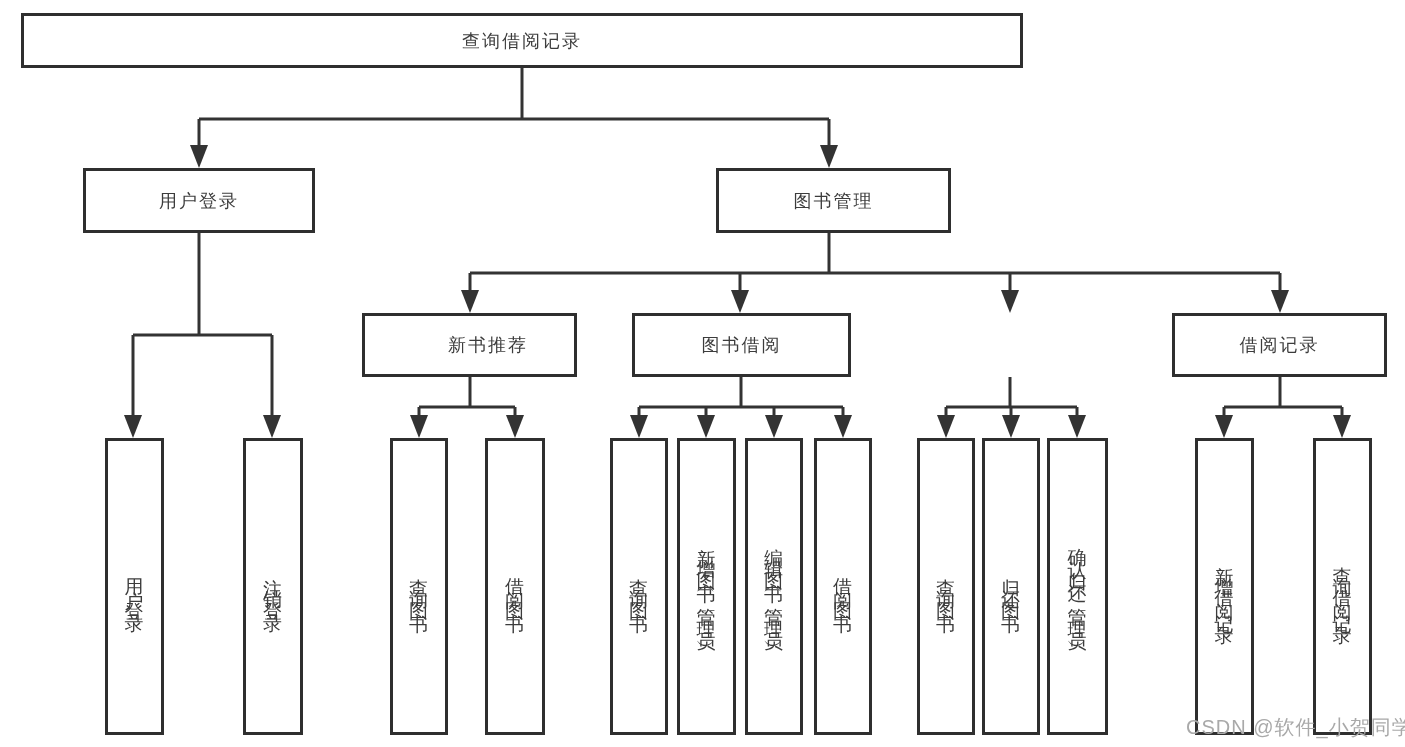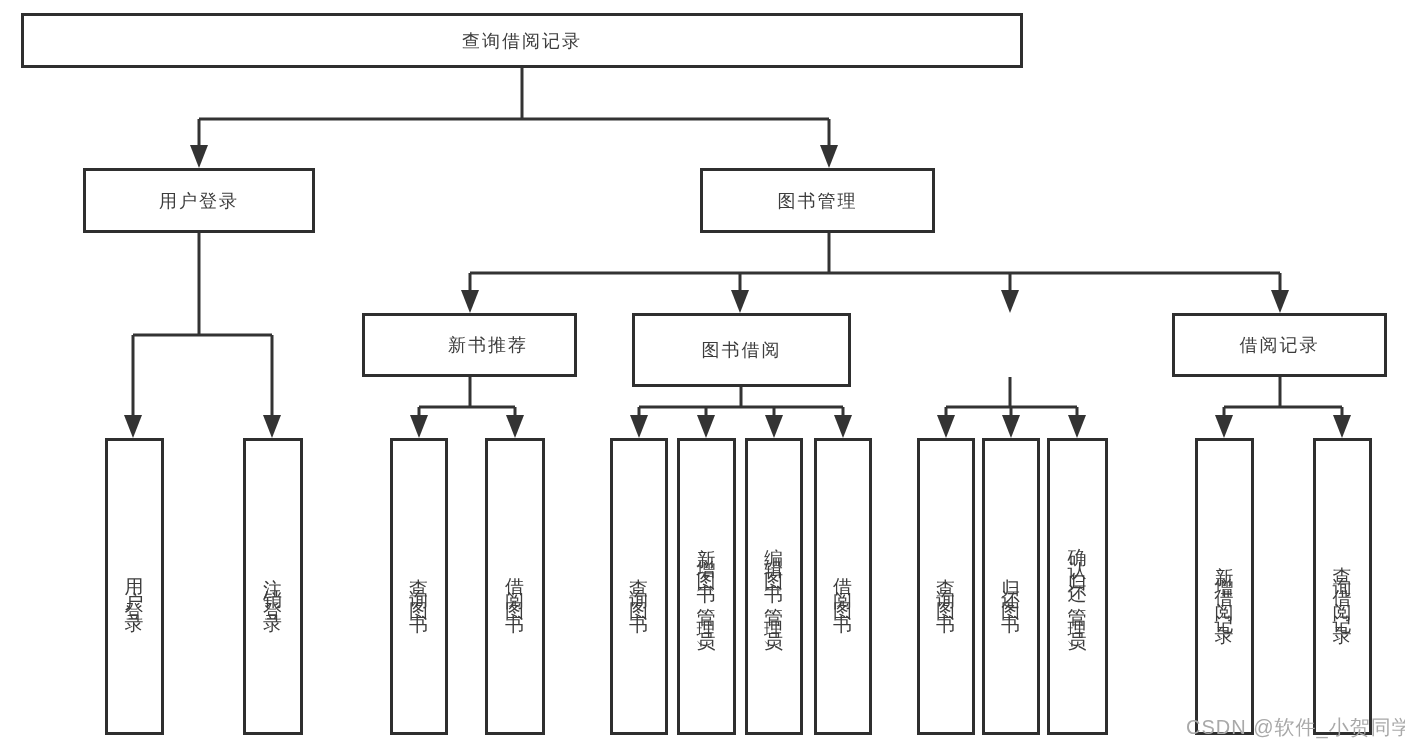--- a/index.html
+++ b/index.html
@@ -34,24 +34,24 @@
     text-orientation: mixed;
     font-size: 19px;
     letter-spacing: 12px;
     line-height: 1;
     white-space: nowrap;
   }
   
   .n-root   { left: 21px;  top: 13px;  width: 1002px; height: 55px; }
   
   .n-userlogin { left: 83px;  top: 168px; width: 232px; height: 65px; }
-  .n-bookmgmt  { left: 700px; top: 168px; width: 235px; height: 65px; }
+  .n-bookmgmt  { left: 716px; top: 168px; width: 235px; height: 65px; }
   
   .n-newbook { left: 362px;  top: 313px; width: 215px; height: 64px; padding-left: 37px; }
-  .n-borrow  { left: 632px;  top: 313px; width: 219px; height: 74px; }
+  .n-borrow  { left: 632px;  top: 313px; width: 219px; height: 64px; }
   .n-current { left: 902px;  top: 313px; width: 215px; height: 64px; }
   .n-records { left: 1172px; top: 313px; width: 215px; height: 64px; }
   
   .leaf { top: 438px; height: 297px; width: 58px; }
   .n-l-userlogin { left: 105px; width: 59px; }
   .n-l-logout    { left: 243px; width: 60px; }
   .n-l-nbquery   { left: 390px; }
   .n-l-nbborrow  { left: 485px; width: 60px; }
   .n-l-bbquery   { left: 610px; }
   .n-l-bbadd     { left: 677px; width: 59px; }

